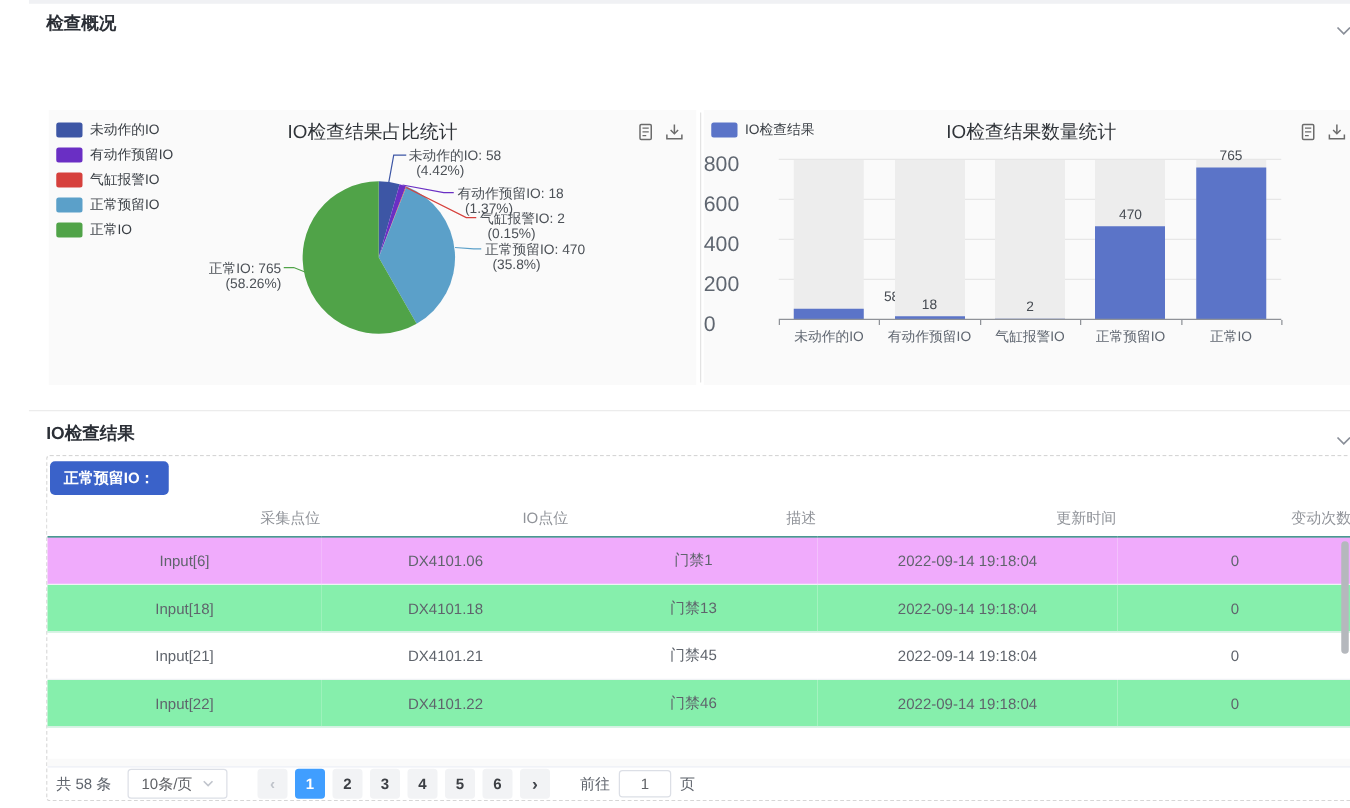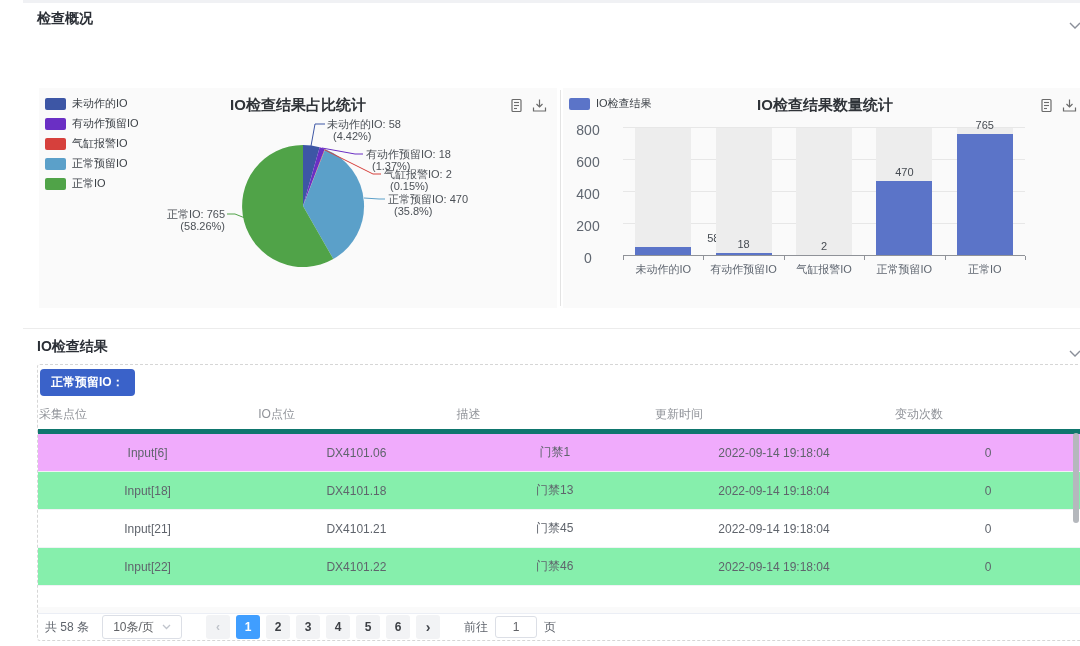--- a/index.html
+++ b/index.html
@@ -13,52 +13,52 @@
   .banner{position:absolute;left:4px;top:40px;width:1066px;height:42px;background:#3f6489;
     color:#fff;font-size:13px;display:flex;align-items:center;padding-left:9px;box-sizing:border-box;
     letter-spacing:.2px;}
 
   .chart-card{position:absolute;top:88px;height:220px;background:#fafafa;}
   .card-left{left:16px;width:518px;}
   .card-right{left:540px;width:524px;}
   .divider-v{position:absolute;left:537px;top:90px;width:1px;height:216px;background:#e3e3e3;}
 
   .chart-title{position:absolute;top:8px;left:0;width:100%;text-align:center;font-size:15px;
-    font-weight:bold;color:#2f3338;}
+    font-weight:normal;color:#2f3338;}
   .toolbox{position:absolute;top:10px;right:10px;display:flex;gap:8px;z-index:3;}
   .tb-icon{width:15px;height:15px;cursor:pointer;}
 
   .pie-legend{position:absolute;left:6px;top:8px;z-index:2;}
   .lg-item{display:flex;align-items:center;margin-bottom:5px;font-size:11px;color:#3a3f45;cursor:pointer;}
   .sw{width:21px;height:12px;border-radius:2px;margin-right:6px;background:#888;}
   .bar-legend{position:absolute;left:6px;top:8px;display:flex;align-items:center;font-size:11px;
     color:#3a3f45;z-index:2;cursor:pointer;}
 
   #pie-svg{position:absolute;left:0;top:0;}
 
   #bar-plot{position:absolute;left:60px;top:40px;width:402px;height:128px;}
   .gridline{position:absolute;left:0;width:402px;height:1px;background:#e7e7e7;}
   .baxis{position:absolute;left:0;bottom:0;width:402px;height:1px;background:#8f9298;}
   .band{position:absolute;top:0;bottom:0;background:#ededed;}
   .bbar{position:absolute;bottom:0;}
   .vlabel{position:absolute;font-size:11px;color:#464b52;text-align:center;}
   .cat{position:absolute;top:134px;font-size:11px;color:#5f6670;text-align:center;}
   .btick{position:absolute;top:128px;width:1px;height:4px;background:#8f9298;}
-  .ylab{position:absolute;width:50px;text-align:center;font-size:14px;color:#5f6670;}
+  .ylab{position:absolute;width:50px;text-align:left;font-size:17px;color:#5f6670;}
 
   .p2-topline{position:absolute;top:328px;left:0;right:0;height:1px;background:#ececec;}
   .dashed-box{position:absolute;left:14px;top:364px;width:1046px;height:277px;
     border:1px dashed #d6d6d6;border-radius:3px;box-sizing:border-box;}
   .badge{position:absolute;left:2px;top:4px;background:#3a62c9;color:#fff;font-weight:bold;
     font-size:12px;padding:5px 11px;border-radius:4px;}
 
   .tblwrap{position:absolute;left:0;top:34px;width:100%;}
   table{width:100%;border-collapse:collapse;table-layout:fixed;}
-  thead th{height:28px;color:#909399;font-weight:normal;font-size:12px;text-align:left;
-    border-bottom:5px solid #0f766e;background:#fff;}
+  thead th{height:28px;color:#909399;font-weight:normal;font-size:12px;text-align:right;
+    border-bottom:1px solid #0f766e;background:#fff;}
   tbody td{height:35px;color:#5f646c;font-size:12px;text-align:center;border-bottom:1px solid #f0f2f5;}
   tr.r0{background:#f0abfc;}
   tr.stripe{background:#86efac;}
   .sliver{position:absolute;left:0;right:0;top:242px;height:6px;background:#fafafa;}
   .vthumb{position:absolute;right:3px;top:68px;width:6px;height:90px;background:#b5b8bd;border-radius:3px;}
 
   .pagi{position:absolute;left:0;right:0;top:248px;height:27px;border-top:1px solid #ebeef5;
     display:flex;align-items:center;font-size:12px;color:#5f646c;padding-left:7px;box-sizing:border-box;}
   .psel{margin-left:13px;width:78px;height:22px;border:1px solid #dcdfe6;border-radius:3px;
     display:flex;align-items:center;justify-content:center;gap:8px;color:#606266;cursor:pointer;background:#fff;}

